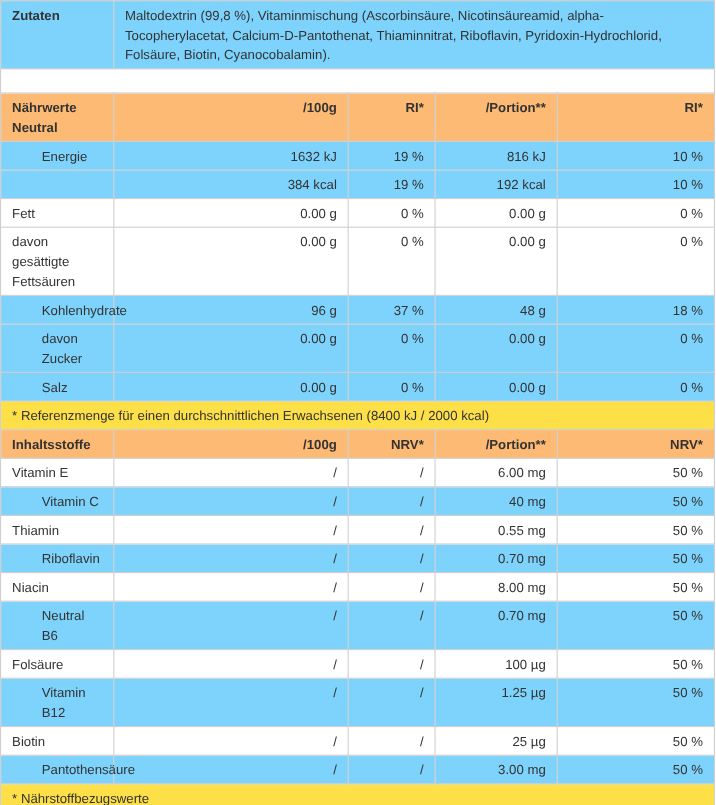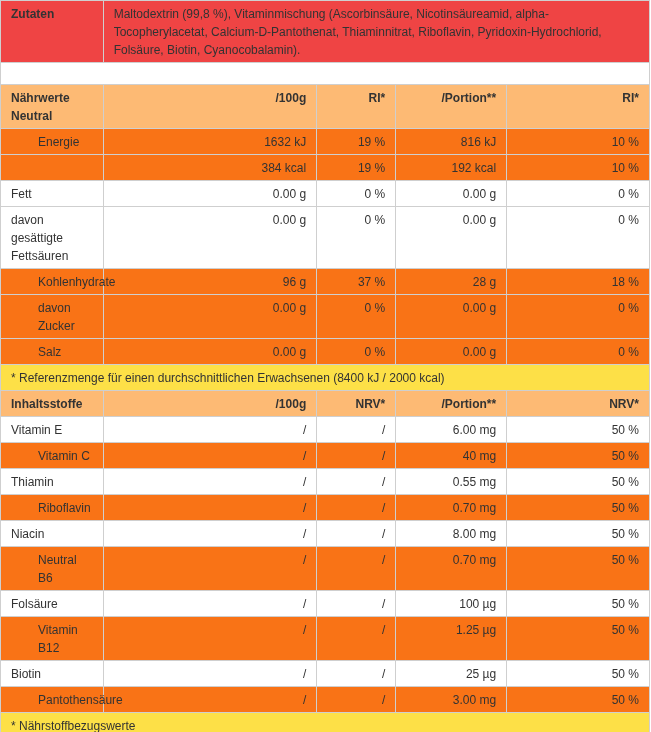--- a/index.html
+++ b/index.html
@@ -1,23 +1,23 @@
 <!DOCTYPE html>
 <html><head>
 <meta charset="utf-8">
 <style>
   html, body { margin:0; padding:0; background:#fff; }
   body { width:651px; height:732px; overflow:hidden; font-family:"Liberation Sans", sans-serif; font-size:12px; color:#333; }
   table { border-collapse:collapse; width:650px; table-layout:fixed; }
   td, th { border:1px solid #cfcfcf; padding:4px 10px 3px 10px; line-height:18px; vertical-align:top; font-weight:normal; }
   .r { text-align:right; }
   .hdr td { background:#fdba74; font-weight:bold; }
-  .alt td { background:#f97316;padding-left:37px; }
+  .alt td { background:#7dd3fc;padding-left:37px; }
   .w td { background:#fff; }
-  .zut td { background:#ef4444; }
+  .zut td { background:#7dd3fc; }
   .zut td.b { font-weight:bold; }
   .spacer td { height:14px; background:#fff; }
   .note td { background:#fde047; }
   .col1 { width:87px; } .col2 { width:181px; } .col3 { width:67px; } .col4 { width:94px; } .col5 { width:121px; }
 </style>
 </head>
 <body>
 
 <table>
   <colgroup>
@@ -70,21 +70,21 @@
         <td>davon gesättigte Fettsäuren</td>
         <td class="r">0.00 g</td>
         <td class="r">0 %</td>
         <td class="r">0.00 g</td>
         <td class="r">0 %</td>
       </tr>
       <tr class="alt">
         <td>Kohlenhydrate</td>
         <td class="r">96 g</td>
         <td class="r">37 %</td>
-        <td class="r">28 g</td>
+        <td class="r">48 g</td>
         <td class="r">18 %</td>
       </tr>
       <tr class="alt">
         <td>davon Zucker</td>
         <td class="r">0.00 g</td>
         <td class="r">0 %</td>
         <td class="r">0.00 g</td>
         <td class="r">0 %</td>
       </tr>
       <tr class="alt">

